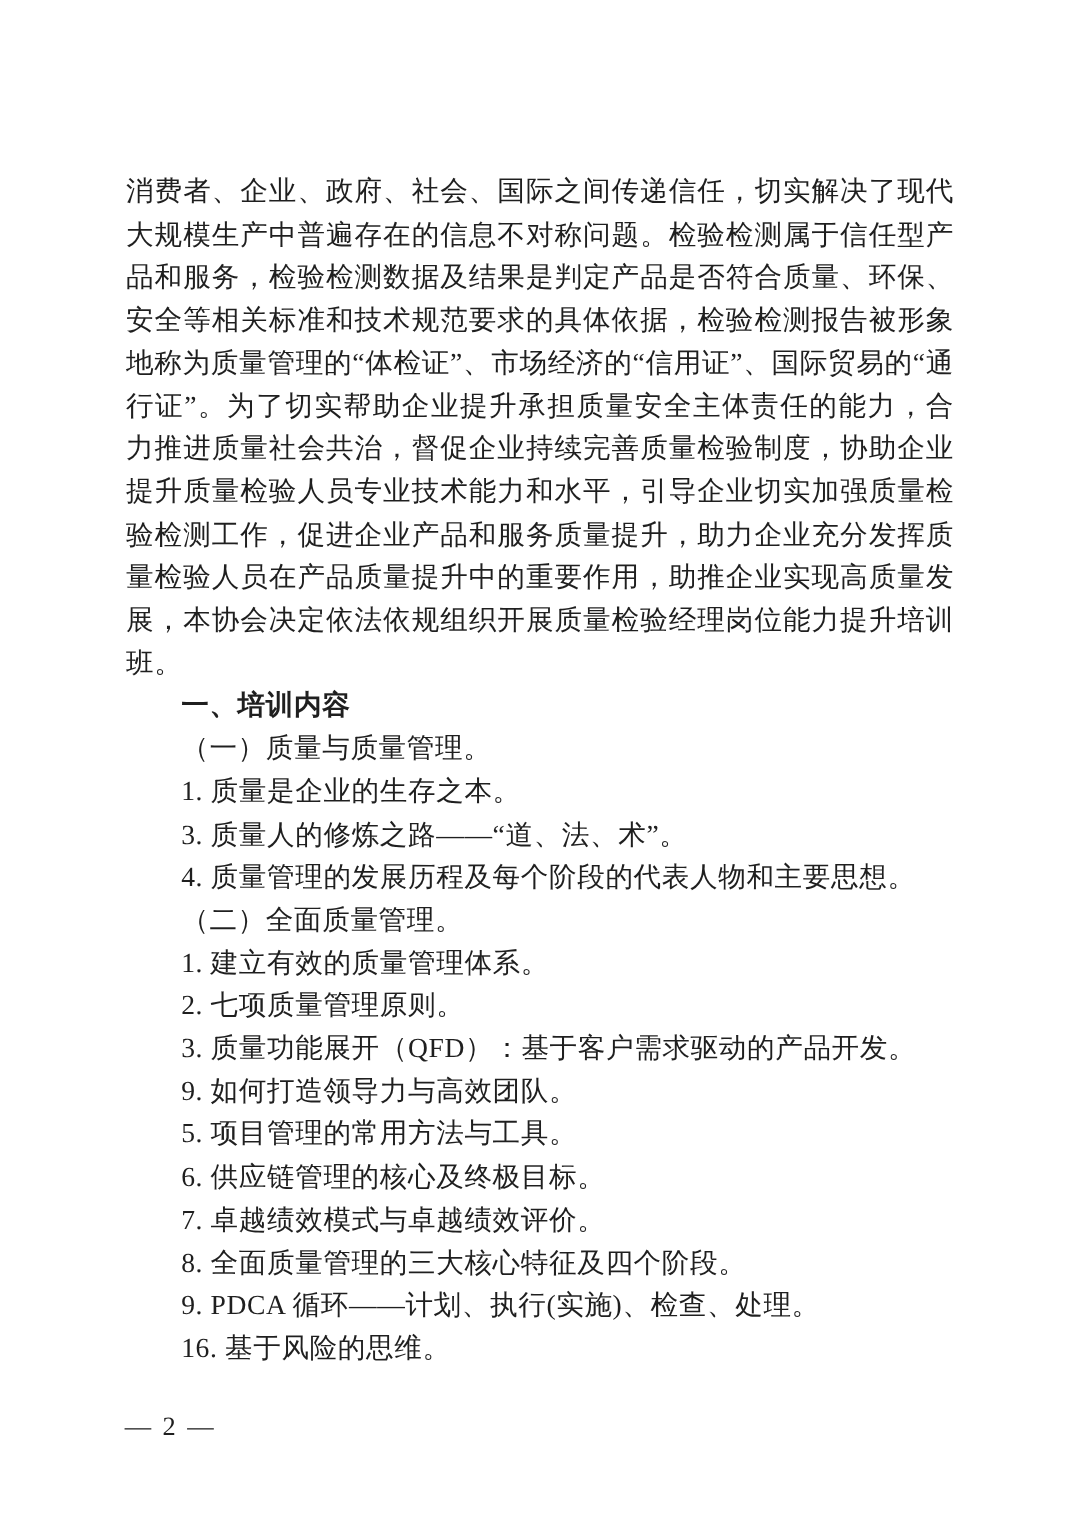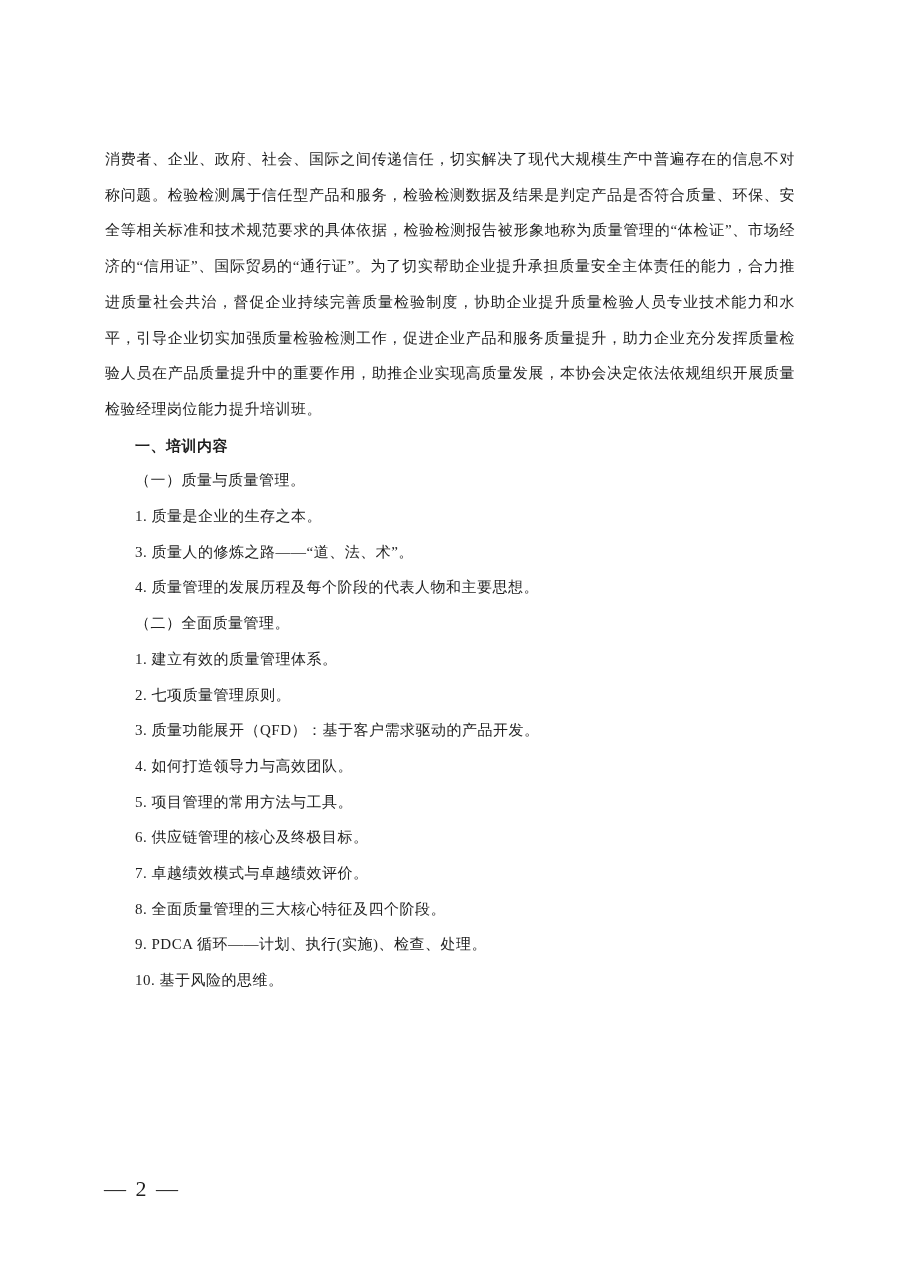--- a/index.html
+++ b/index.html
@@ -21,21 +21,21 @@
     left: 105px;
     top: 142px;
     width: 690px;
     font-size: 23px;
     line-height: 35.7px;
     letter-spacing: 0.5px;
   }
   .content p, .content h2, .content h3 {
     margin: 0;
     padding: 0;
-    font-size: 15px;
+    font-size: 23px;
     font-weight: normal;
   }
   .par-justify {
     text-align: justify;
     text-align-last: left;
   }
   .indent {
     text-indent: 2em;
   }
   .h-main {
@@ -70,24 +70,24 @@
 
     <p class="indent">1. 质量是企业的生存之本。</p>
     <p class="indent">3. 质量人的修炼之路——“道、法、术”。</p>
     <p class="indent">4. 质量管理的发展历程及每个阶段的代表人物和主要思想。</p>
 
     <h3 class="h-sub indent">（二）全面质量管理。</h3>
 
     <p class="indent">1. 建立有效的质量管理体系。</p>
     <p class="indent">2. 七项质量管理原则。</p>
     <p class="indent">3. 质量功能展开（QFD）：基于客户需求驱动的产品开发。</p>
-    <p class="indent">4. 如何打造领导力与高效团队。</p>
+    <p class="indent">9. 如何打造领导力与高效团队。</p>
     <p class="indent">5. 项目管理的常用方法与工具。</p>
     <p class="indent">6. 供应链管理的核心及终极目标。</p>
     <p class="indent">7. 卓越绩效模式与卓越绩效评价。</p>
     <p class="indent">8. 全面质量管理的三大核心特征及四个阶段。</p>
     <p class="indent">9. PDCA 循环——计划、执行(实施)、检查、处理。</p>
-    <p class="indent">10. 基于风险的思维。</p>
+    <p class="indent">16. 基于风险的思维。</p>
 
   </div>
 
   <div class="footer">— 2 —</div>
 </div>
 
 </body></html>

